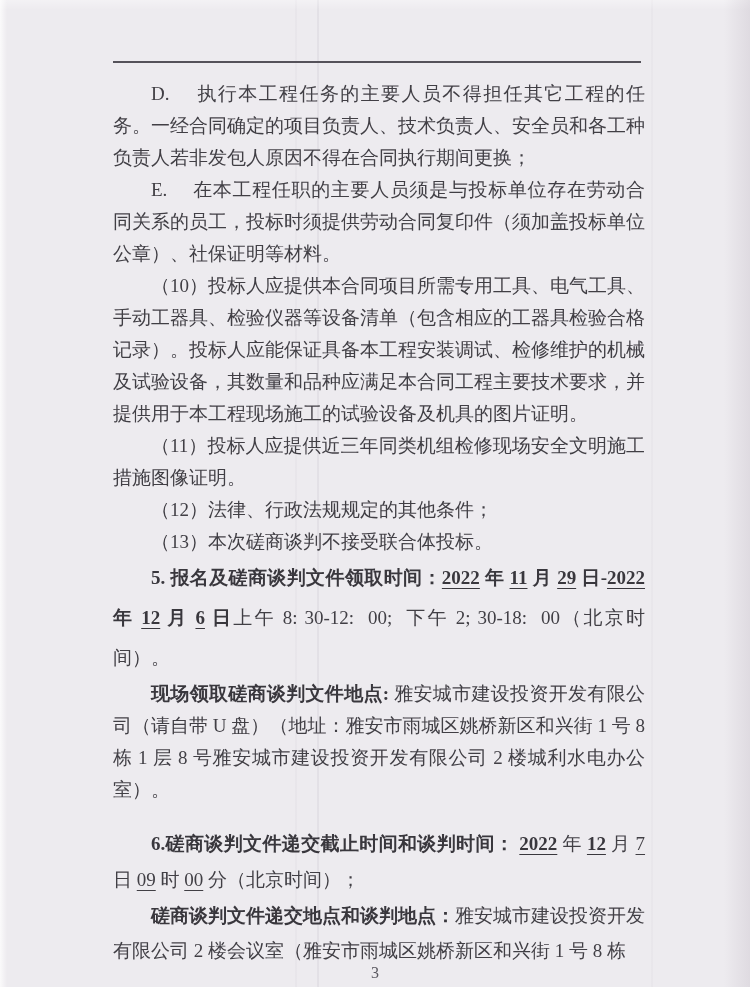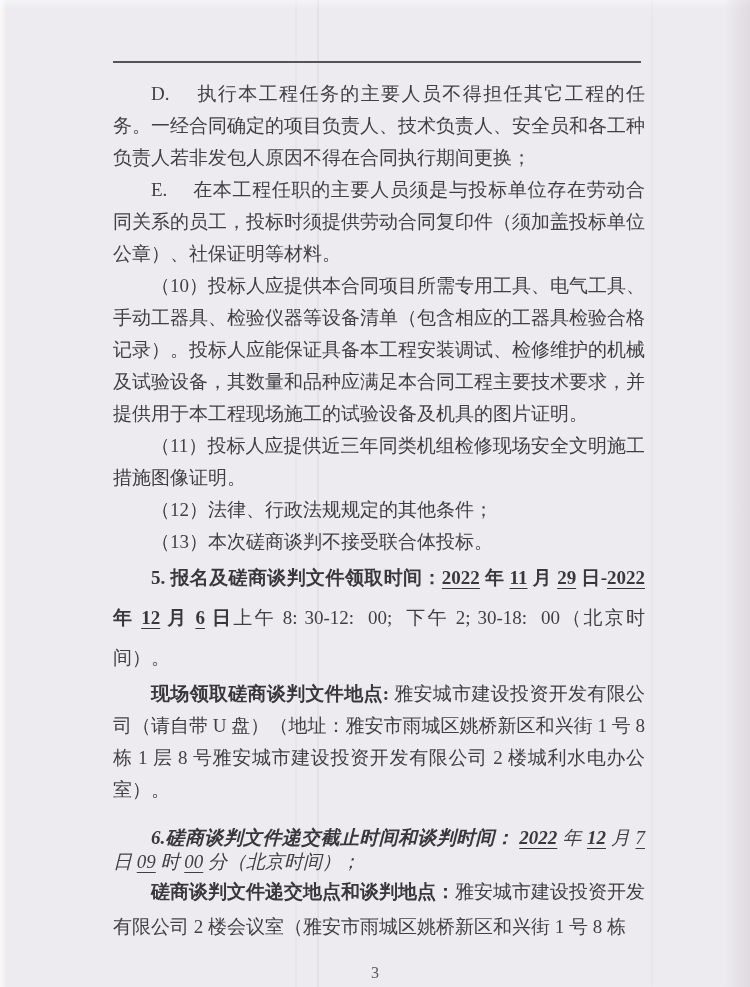--- a/index.html
+++ b/index.html
@@ -33,21 +33,21 @@
   }
   .content{
     position:absolute;top:78px;left:113px;width:532px;
     font-size:19px;line-height:32px;
     text-align:justify;
     white-space:pre-wrap;
     word-break:break-all;
   }
   .para{margin:0;text-indent:2em;}
   .para.loose{line-height:40px;}
-  .para.sec6{margin-top:20px;line-height:24px;font-style:italic;}
+  .para.sec6{margin-top:20px;line-height:36px;}
   .para.tight{line-height:35px;}
   .b{font-weight:bold;color:#39373d;}
   .u{text-decoration:underline;text-underline-offset:4px;}
   .page-number{
     position:absolute;top:964px;left:0;right:0;
     text-align:center;font-size:16px;color:#5a5860;
   }
 </style>
 </head>
 <body>

